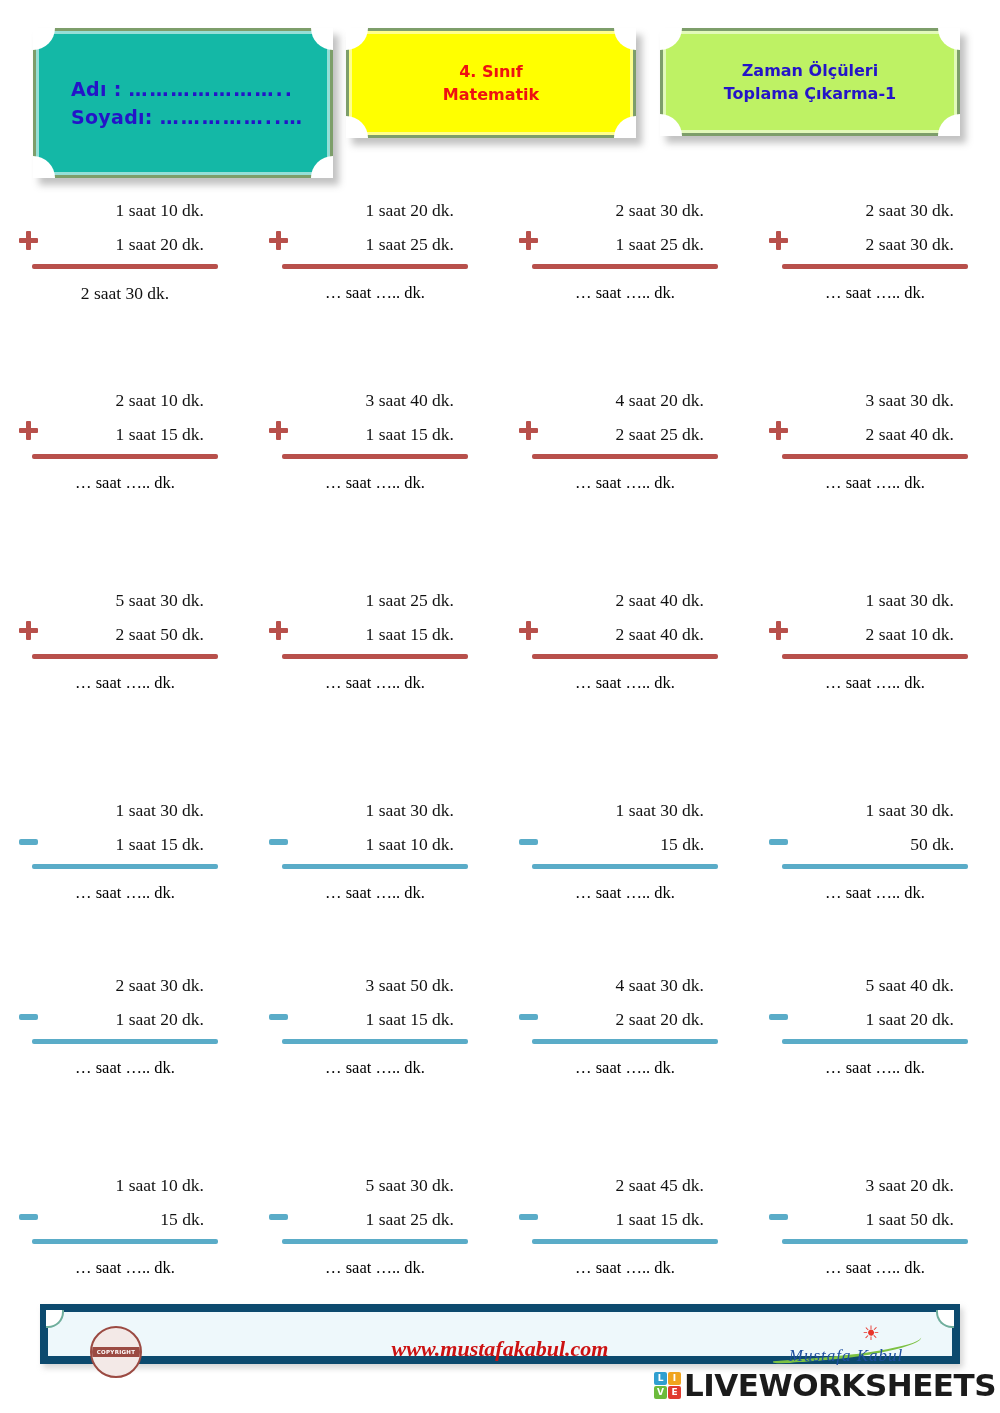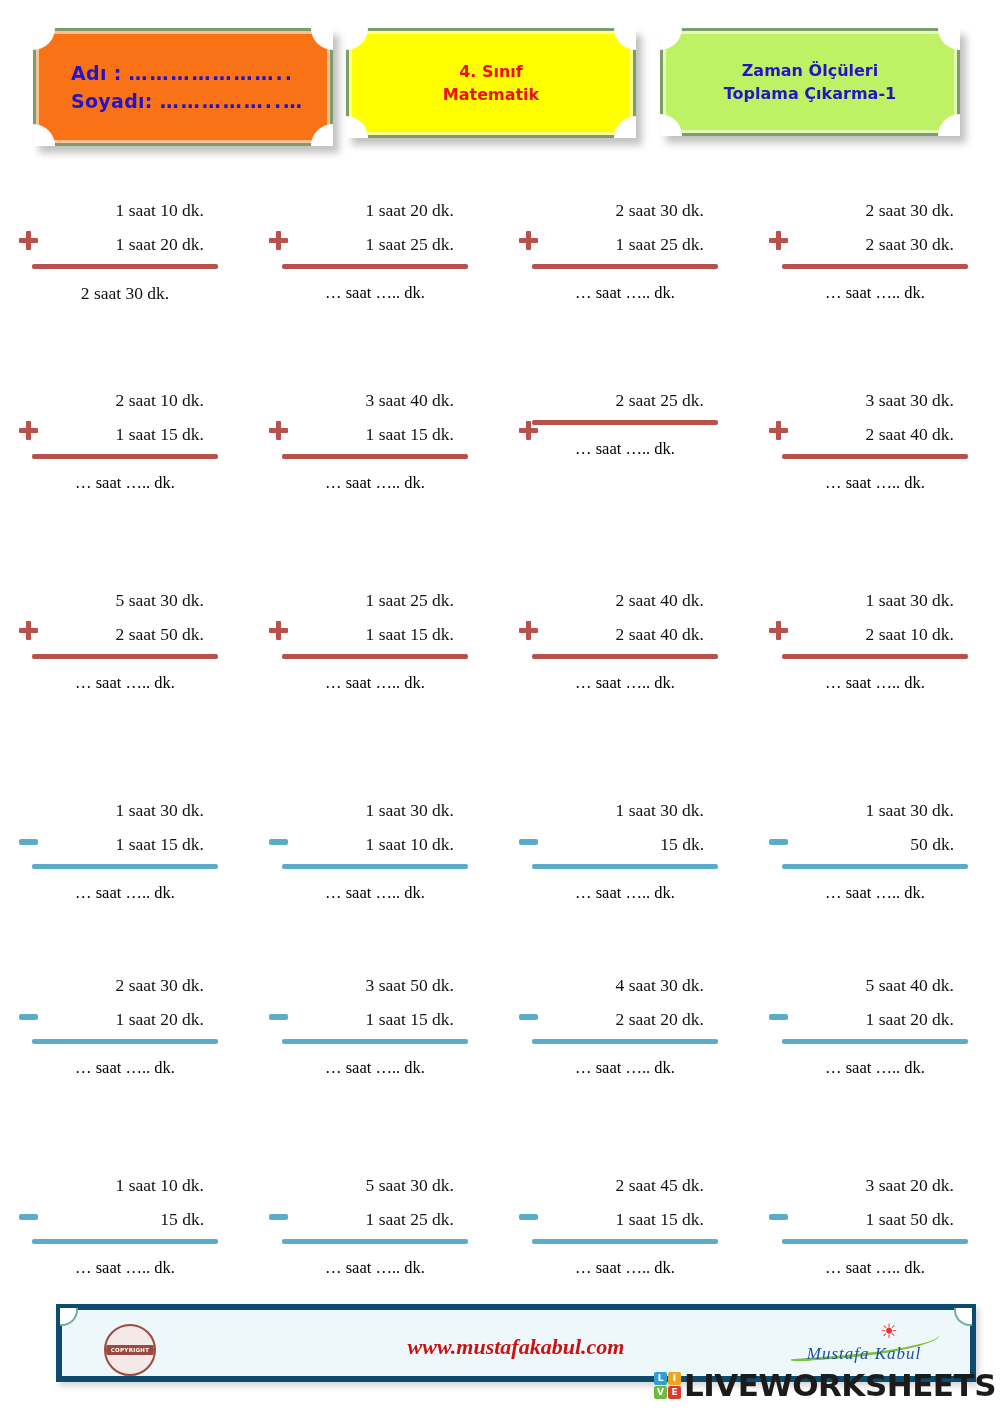--- a/index.html
+++ b/index.html
@@ -53,22 +53,22 @@
     height: 22px;
     background: #ffffff;
     border-radius: 0 0 22px 0;
   }
   .banner::before  { top: -3px; left: -3px;  border-radius: 0 0 22px 0; }
   .banner::after   { top: -3px; right: -3px; border-radius: 0 0 0 22px; }
   .banner-inner::before { bottom: -3px; left: -3px;  border-radius: 0 22px 0 0; }
   .banner-inner::after  { bottom: -3px; right: -3px; border-radius: 22px 0 0 0; }
 
   #banner-name {
-    left: 33px; width: 300px; height: 118px;
-    background: #f97316;
+    left: 33px; width: 300px; height: 150px;
+    background: #14b8a6;
   }
   #banner-subject {
     left: 346px; width: 290px; height: 110px;
     background: #ffff00;
   }
   #banner-topic {
     left: 660px; width: 300px; height: 108px;
     background: #bef264;
   }
 
@@ -176,27 +176,27 @@
     position: absolute;
     left: 1px; top: 9px;
     width: 19px; height: 6px;
     background: #5aacc8;
     border-radius: 2px;
   }
 
   
   #footer {
     position: absolute;
-    left: 56px;
+    left: 40px;
     top: 1304px;
     width: 920px;
-    height: 78px;
+    height: 60px;
     box-sizing: border-box;
     background: #eef8fb;
-    border: 6px solid #0c4a6e;
+    border: 8px solid #0c4a6e;
     box-shadow: 3px 4px 6px rgba(150,150,150,0.4);
   }
   #footer::before, #footer::after {
     content: "";
     position: absolute;
     width: 16px; height: 16px;
     background: #ffffff;
   }
   #footer::before { top: -2px; left: -2px; border-radius: 0 0 16px 0; border-bottom: 2px solid #6fae9c; border-right: 2px solid #6fae9c;}
   #footer::after  { top: -2px; right: -2px; border-radius: 0 0 0 16px; border-bottom: 2px solid #6fae9c; border-left: 2px solid #6fae9c;}
@@ -405,20 +405,21 @@
           <div class="op-sign plus"></div>
           <div class="op-line">3 saat 40 dk.</div>
           <div class="op-line">1 saat 15 dk.</div>
           <div class="rule plus"></div>
           <div class="answer-line">… saat ….. dk.</div>
         </div>
       </div>
       <div class="prob-cell">
         <div class="prob-body">
           <div class="op-sign plus"></div>
+          <div class="op-line">4 saat 20 dk.</div>
           <div class="op-line">2 saat 25 dk.</div>
           <div class="rule plus"></div>
           <div class="answer-line">… saat ….. dk.</div>
         </div>
       </div>
       <div class="prob-cell">
         <div class="prob-body">
           <div class="op-sign plus"></div>
           <div class="op-line">3 saat 30 dk.</div>
           <div class="op-line">2 saat 40 dk.</div>

